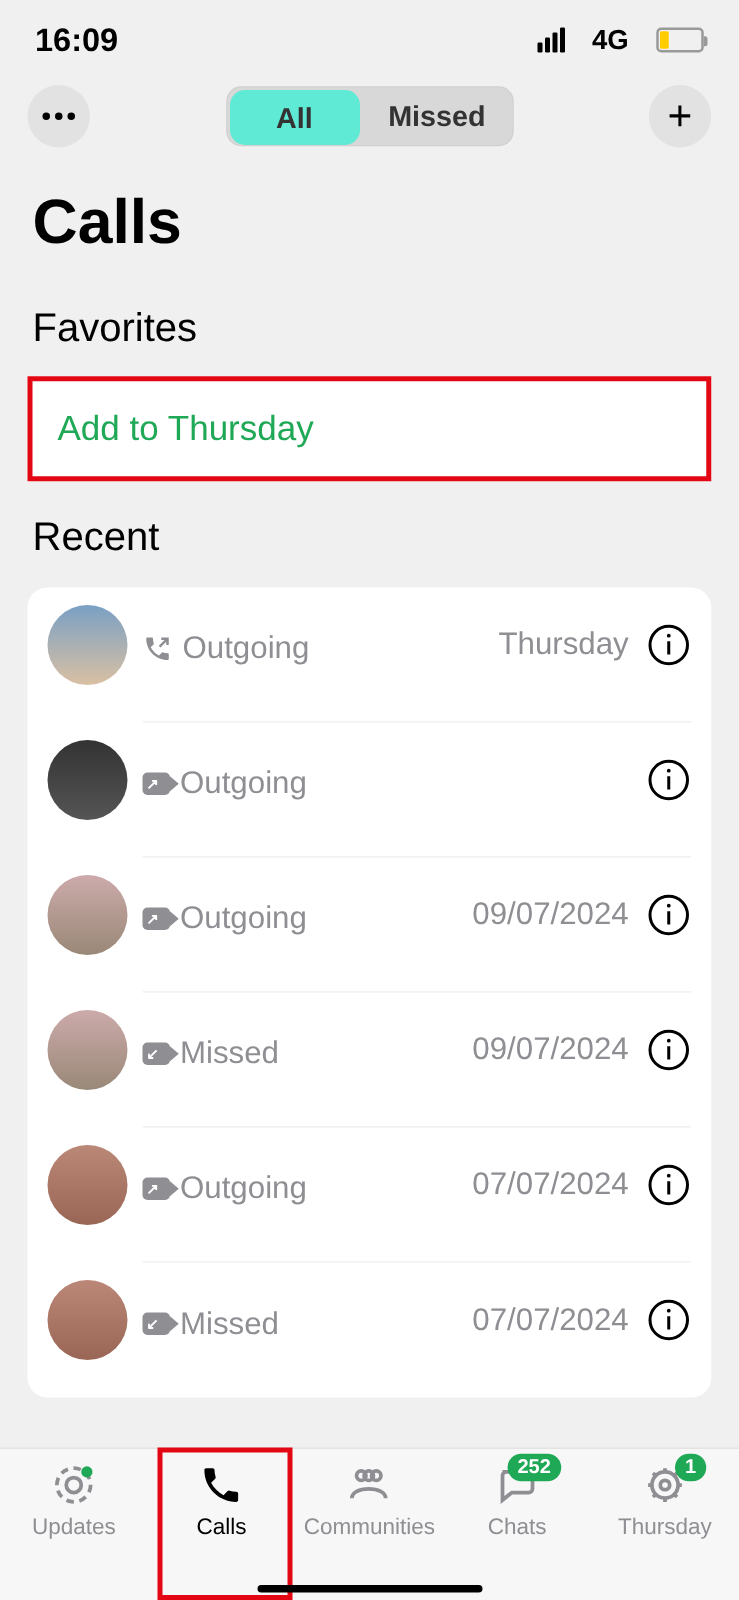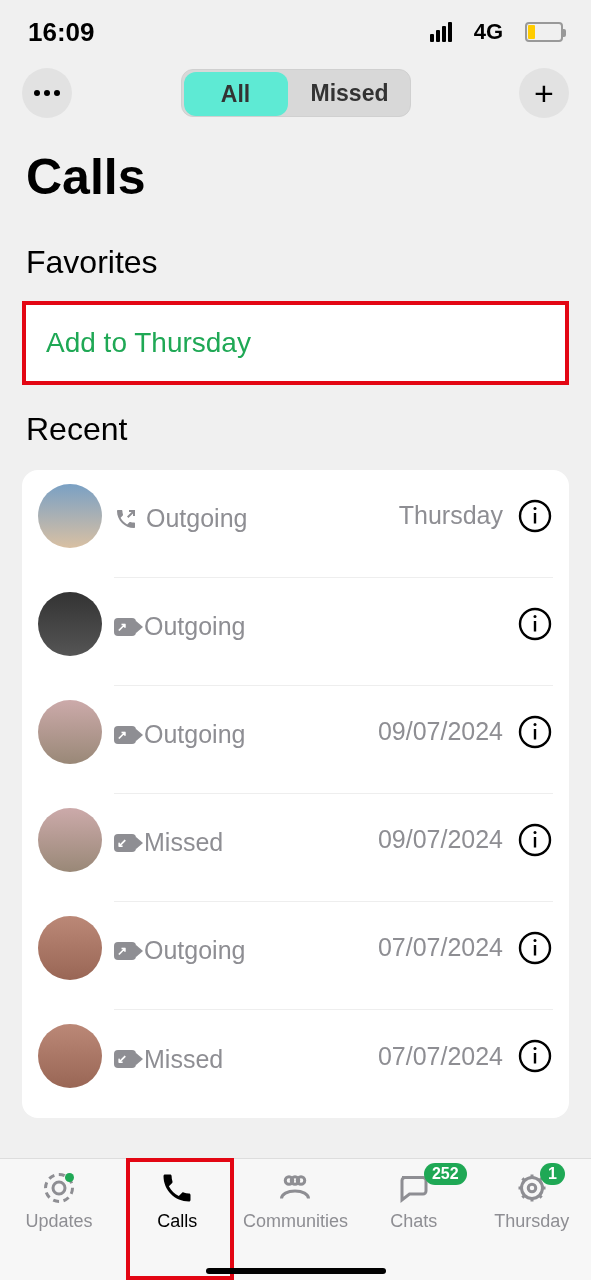--- a/index.html
+++ b/index.html
@@ -30,21 +30,21 @@
   .call-row:last-child { border-bottom:none; }
   .avatar { width:64px; height:64px; border-radius:50%; background:linear-gradient(#7aa0c4,#d9c0a3); flex-shrink:0; margin-bottom:16px; }
   .call-type { display:flex; align-items:center; gap:8px; color:#8e8e93; font-size:25px; margin-top:4px; }
   .call-type svg { width:24px; height:24px; }
   .call-right { display:flex; align-items:center; gap:14px; color:#8e8e93; font-size:25px; margin-bottom:16px; }
   .info-icon { width:36px; height:36px; }
   .bottom-nav { position:absolute; bottom:0; left:0; right:0; height:122px; background:#f7f7f7; border-top:1px solid #ddd; display:flex; align-items:flex-start; justify-content:space-around; padding-top:10px; }
   .nav-item { display:flex; flex-direction:column; align-items:center; gap:4px; font-size:18px; color:#8e8e93; position:relative; width:110px; }
   .nav-item.active { color:#000; }
   .nav-icon { width:38px; height:38px; display:flex; align-items:center; justify-content:center; }
-  .badge { position:absolute; top:-6px; right:2px; background:#1fa855; color:#fff; font-size:16px; font-weight:600; padding:2px 8px; border-radius:12px; }
+  .badge { position:absolute; top:-6px; right:20px; background:#1fa855; color:#fff; font-size:16px; font-weight:600; padding:2px 8px; border-radius:12px; }
   .nav-highlight { position:absolute; bottom:0; left:126px; width:108px; height:122px; border:4px solid #e30613; pointer-events:none; }
   .home-indicator { position:absolute; bottom:6px; left:50%; transform:translateX(-50%); width:180px; height:6px; background:#000; border-radius:4px; }
   body { position:relative; overflow:hidden; }
   .call-row-inner { display:flex; flex:1; margin-left:12px; align-items:center; border-bottom:1px solid #eee; min-height:108px; }
   .recent-card .call-row { border-bottom:none; padding:0 16px; }
   .call-mid { flex:1; display:flex; flex-direction:column; justify-content:flex-end; padding-bottom:14px; }
   .video-icon-box { width:22px; height:18px; background:#8e8e93; border-radius:4px; position:relative; display:inline-block; }
   .video-icon-box:after { content:""; position:absolute; right:-7px; top:3px; border-left:7px solid #8e8e93; border-top:6px solid transparent; border-bottom:6px solid transparent; }
   .video-arrow { position:absolute; left:3px; top:2px; color:#fff; font-size:12px; font-weight:bold; }
 </style>

